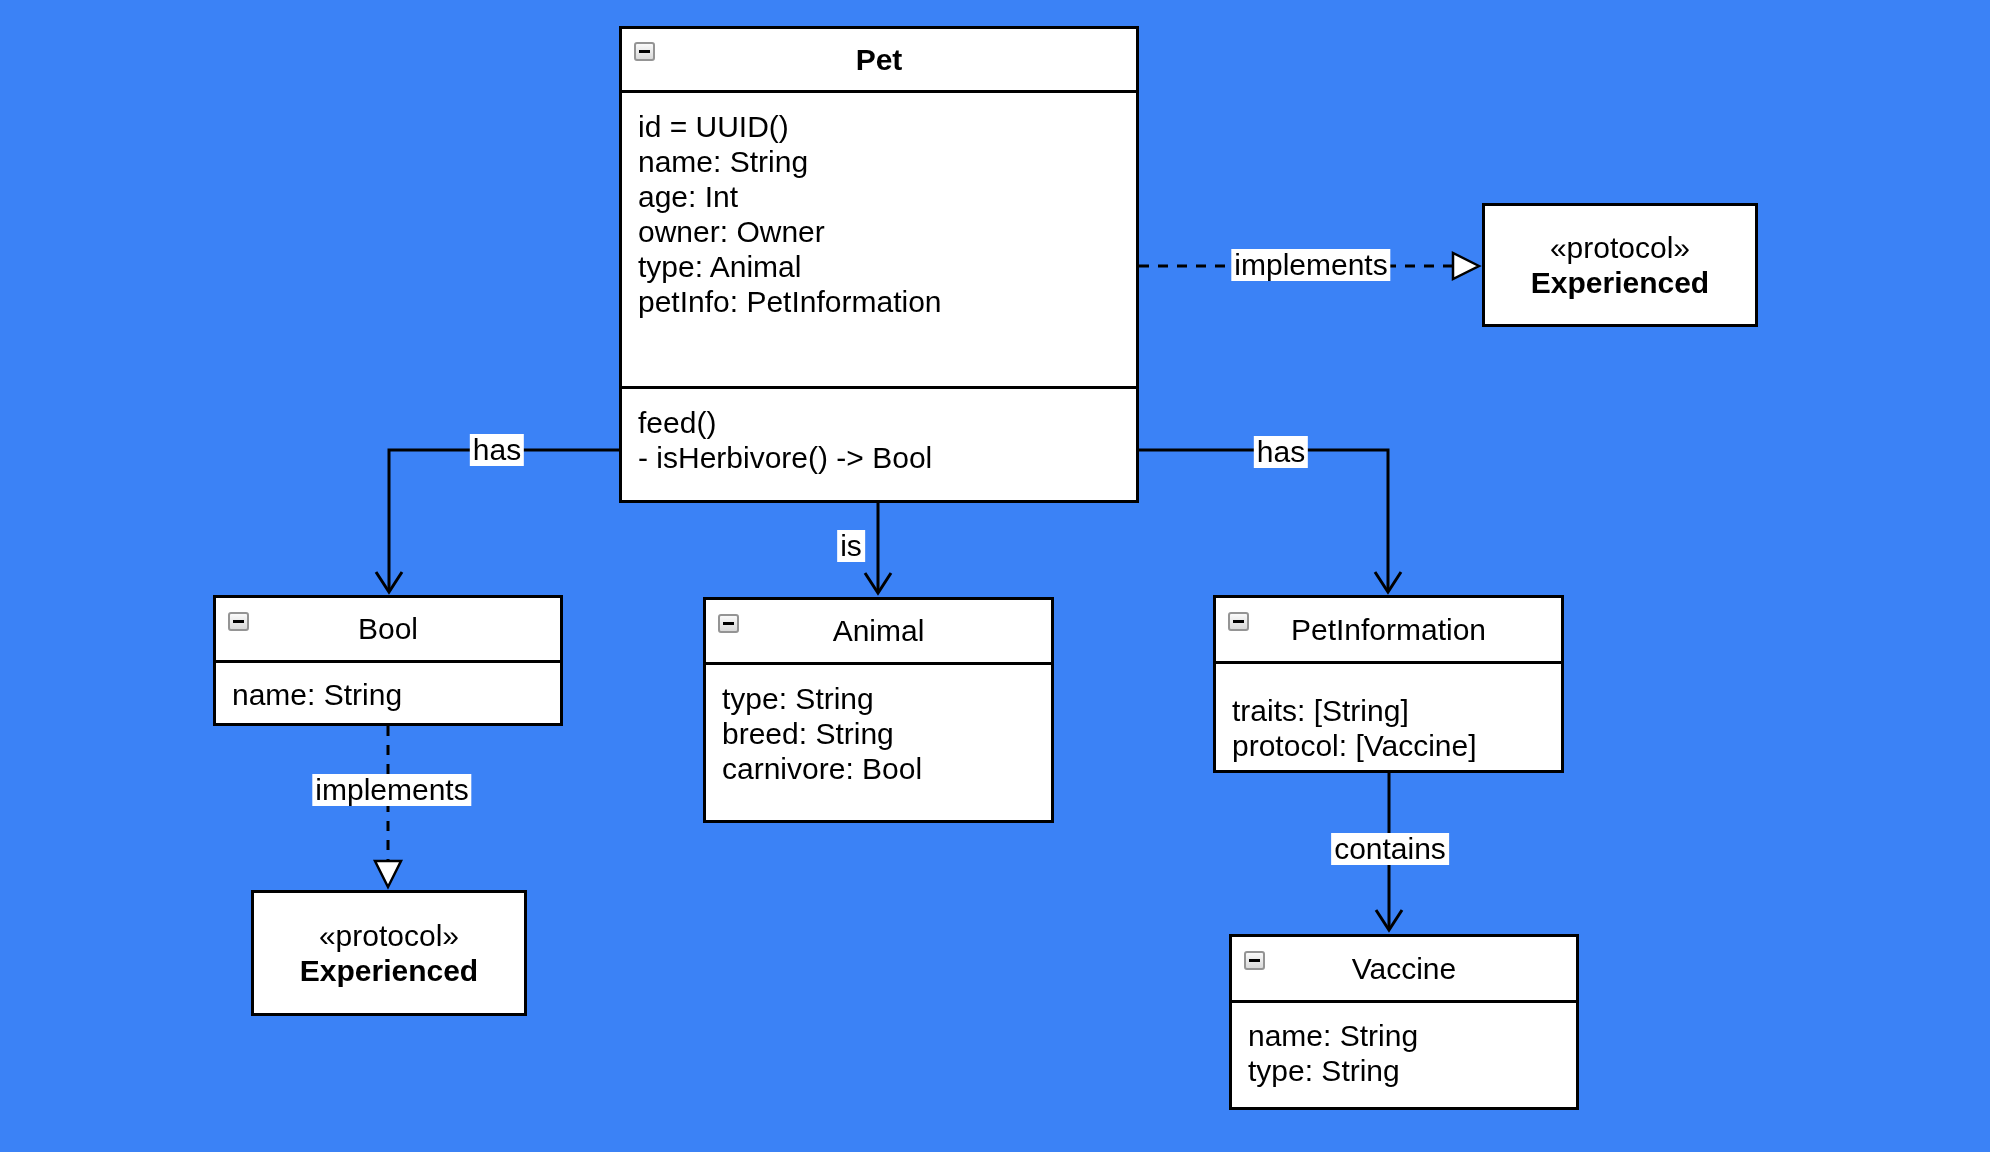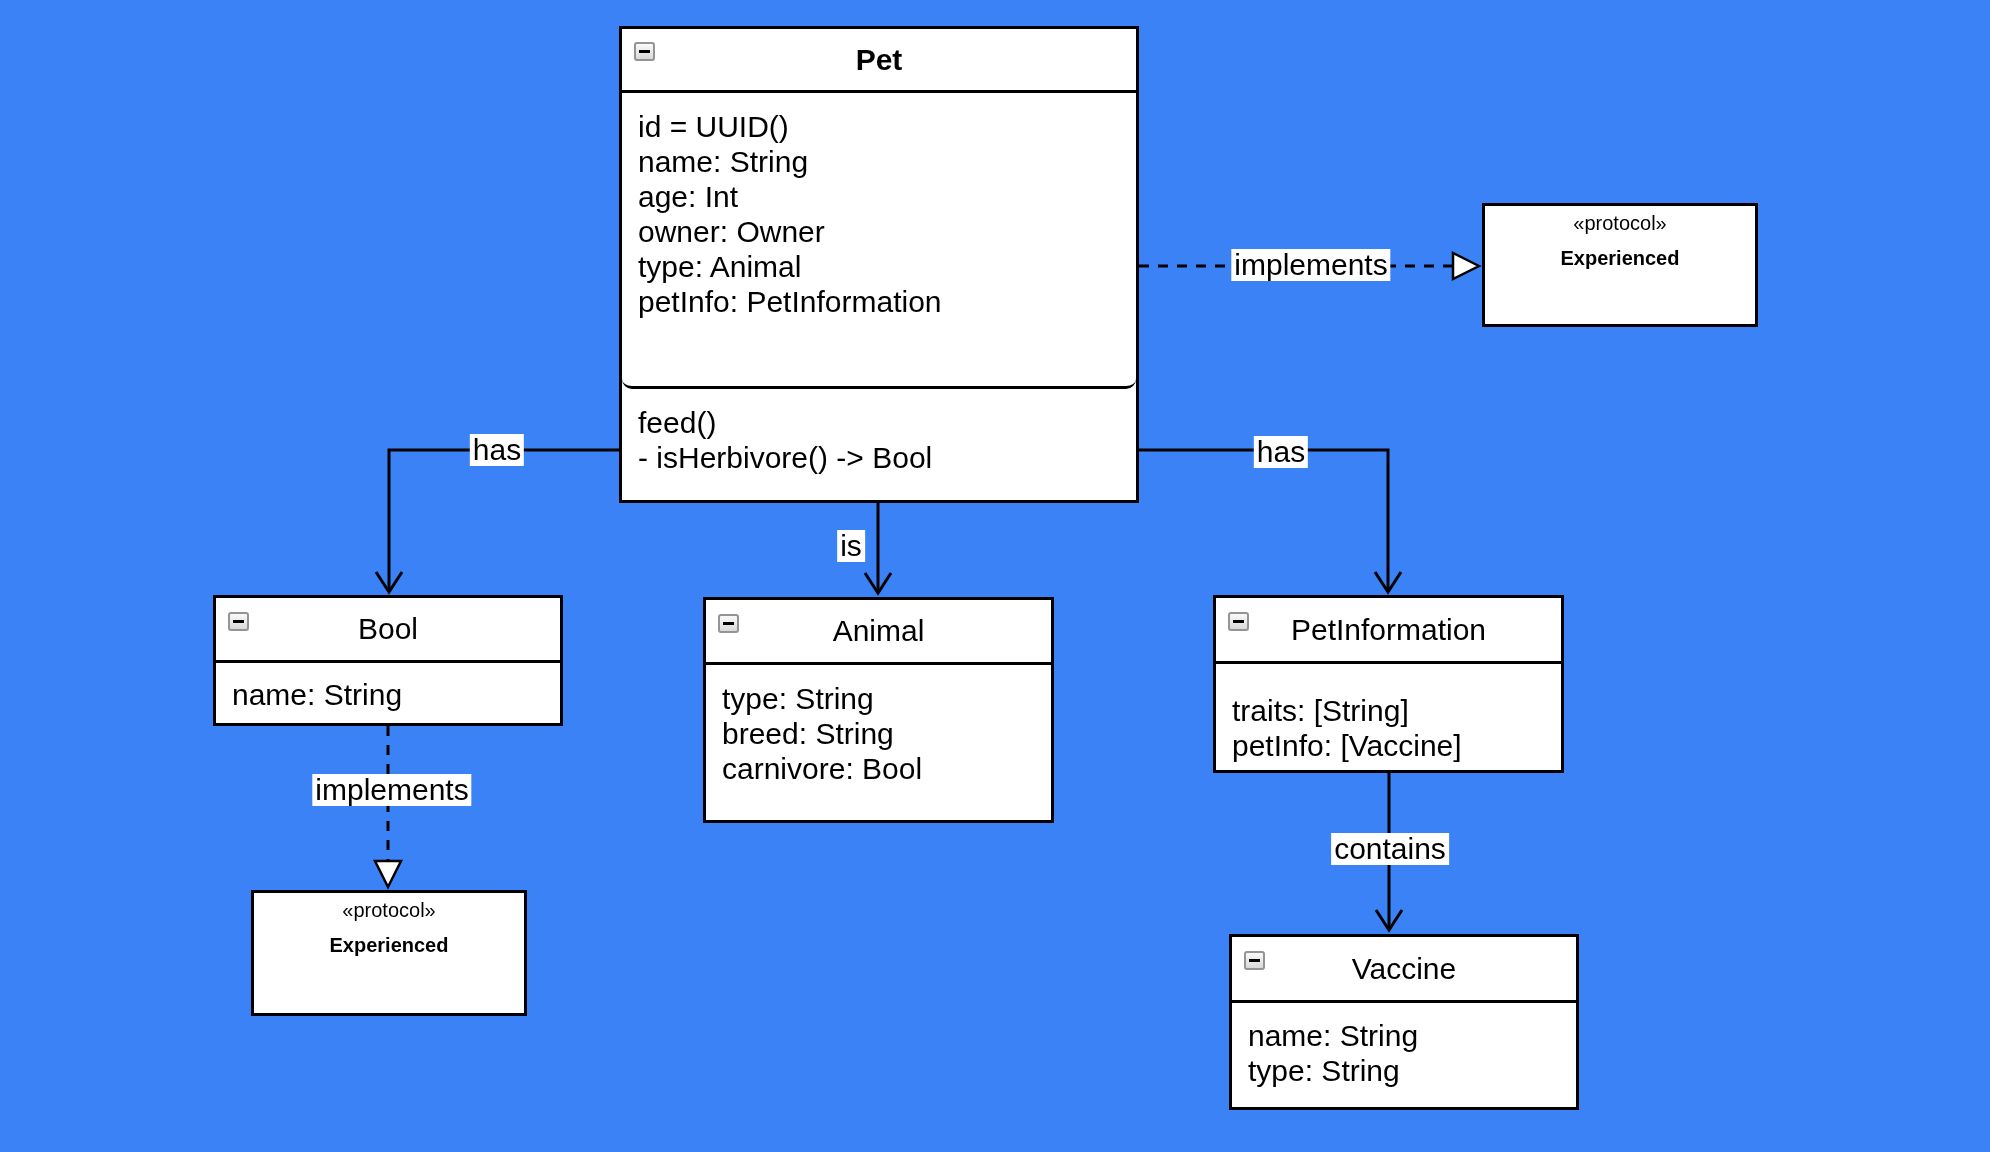--- a/index.html
+++ b/index.html
@@ -54,31 +54,32 @@
   .minus-bar {
     width: 11px; height: 3px;
     background: #000;
   }
   .member-section {
     box-sizing: border-box;
     padding: 16px 14px 0 16px;
     font-size: 30px;
     line-height: 35px;
   }
-  .section-divided { border-bottom: 3px solid #000; border-radius: 10px; }
+  .section-divided { border-bottom: 3px solid #000; }
   .member-line { white-space: nowrap; }
   .protocol-box {
     position: absolute;
     background: #ffffff;
     border: 3px solid #000;
     box-sizing: border-box;
     display: flex;
     flex-direction: column;
     align-items: center;
-    font-size: 20px;
+    justify-content: center;
+    font-size: 30px;
     line-height: 35px;
     z-index: 1;
   }
   .edge-label {
     position: absolute;
     transform: translate(-50%, -50%);
     background: #ffffff;
     padding: 0 3px;
     font-size: 30px;
     line-height: 32px;
@@ -166,21 +167,21 @@
 
   <div class="class-box" style="left:1213px; top:595px; width:351px; height:178px;">
     <div class="class-header" style="height:66px;">
       <span class="collapse-btn" style="top:14px;">
         <span class="minus-bar"></span>
       </span>
       <span class="class-title">PetInformation</span>
     </div>
     <div class="member-section" style="height:109px; padding-top:29px;">
       <div class="member-line">traits: [String]</div>
-      <div class="member-line">petInfo: [Vaccine]</div>
+      <div class="member-line">protocol: [Vaccine]</div>
     </div>
   </div>
 
   <div class="protocol-box" style="left:251px; top:890px; width:276px; height:126px;">
     <div>«protocol»</div>
     <div class="bold">Experienced</div>
   </div>
 
   <div class="class-box" style="left:1229px; top:934px; width:350px; height:176px;">
     <div class="class-header" style="height:66px;">

